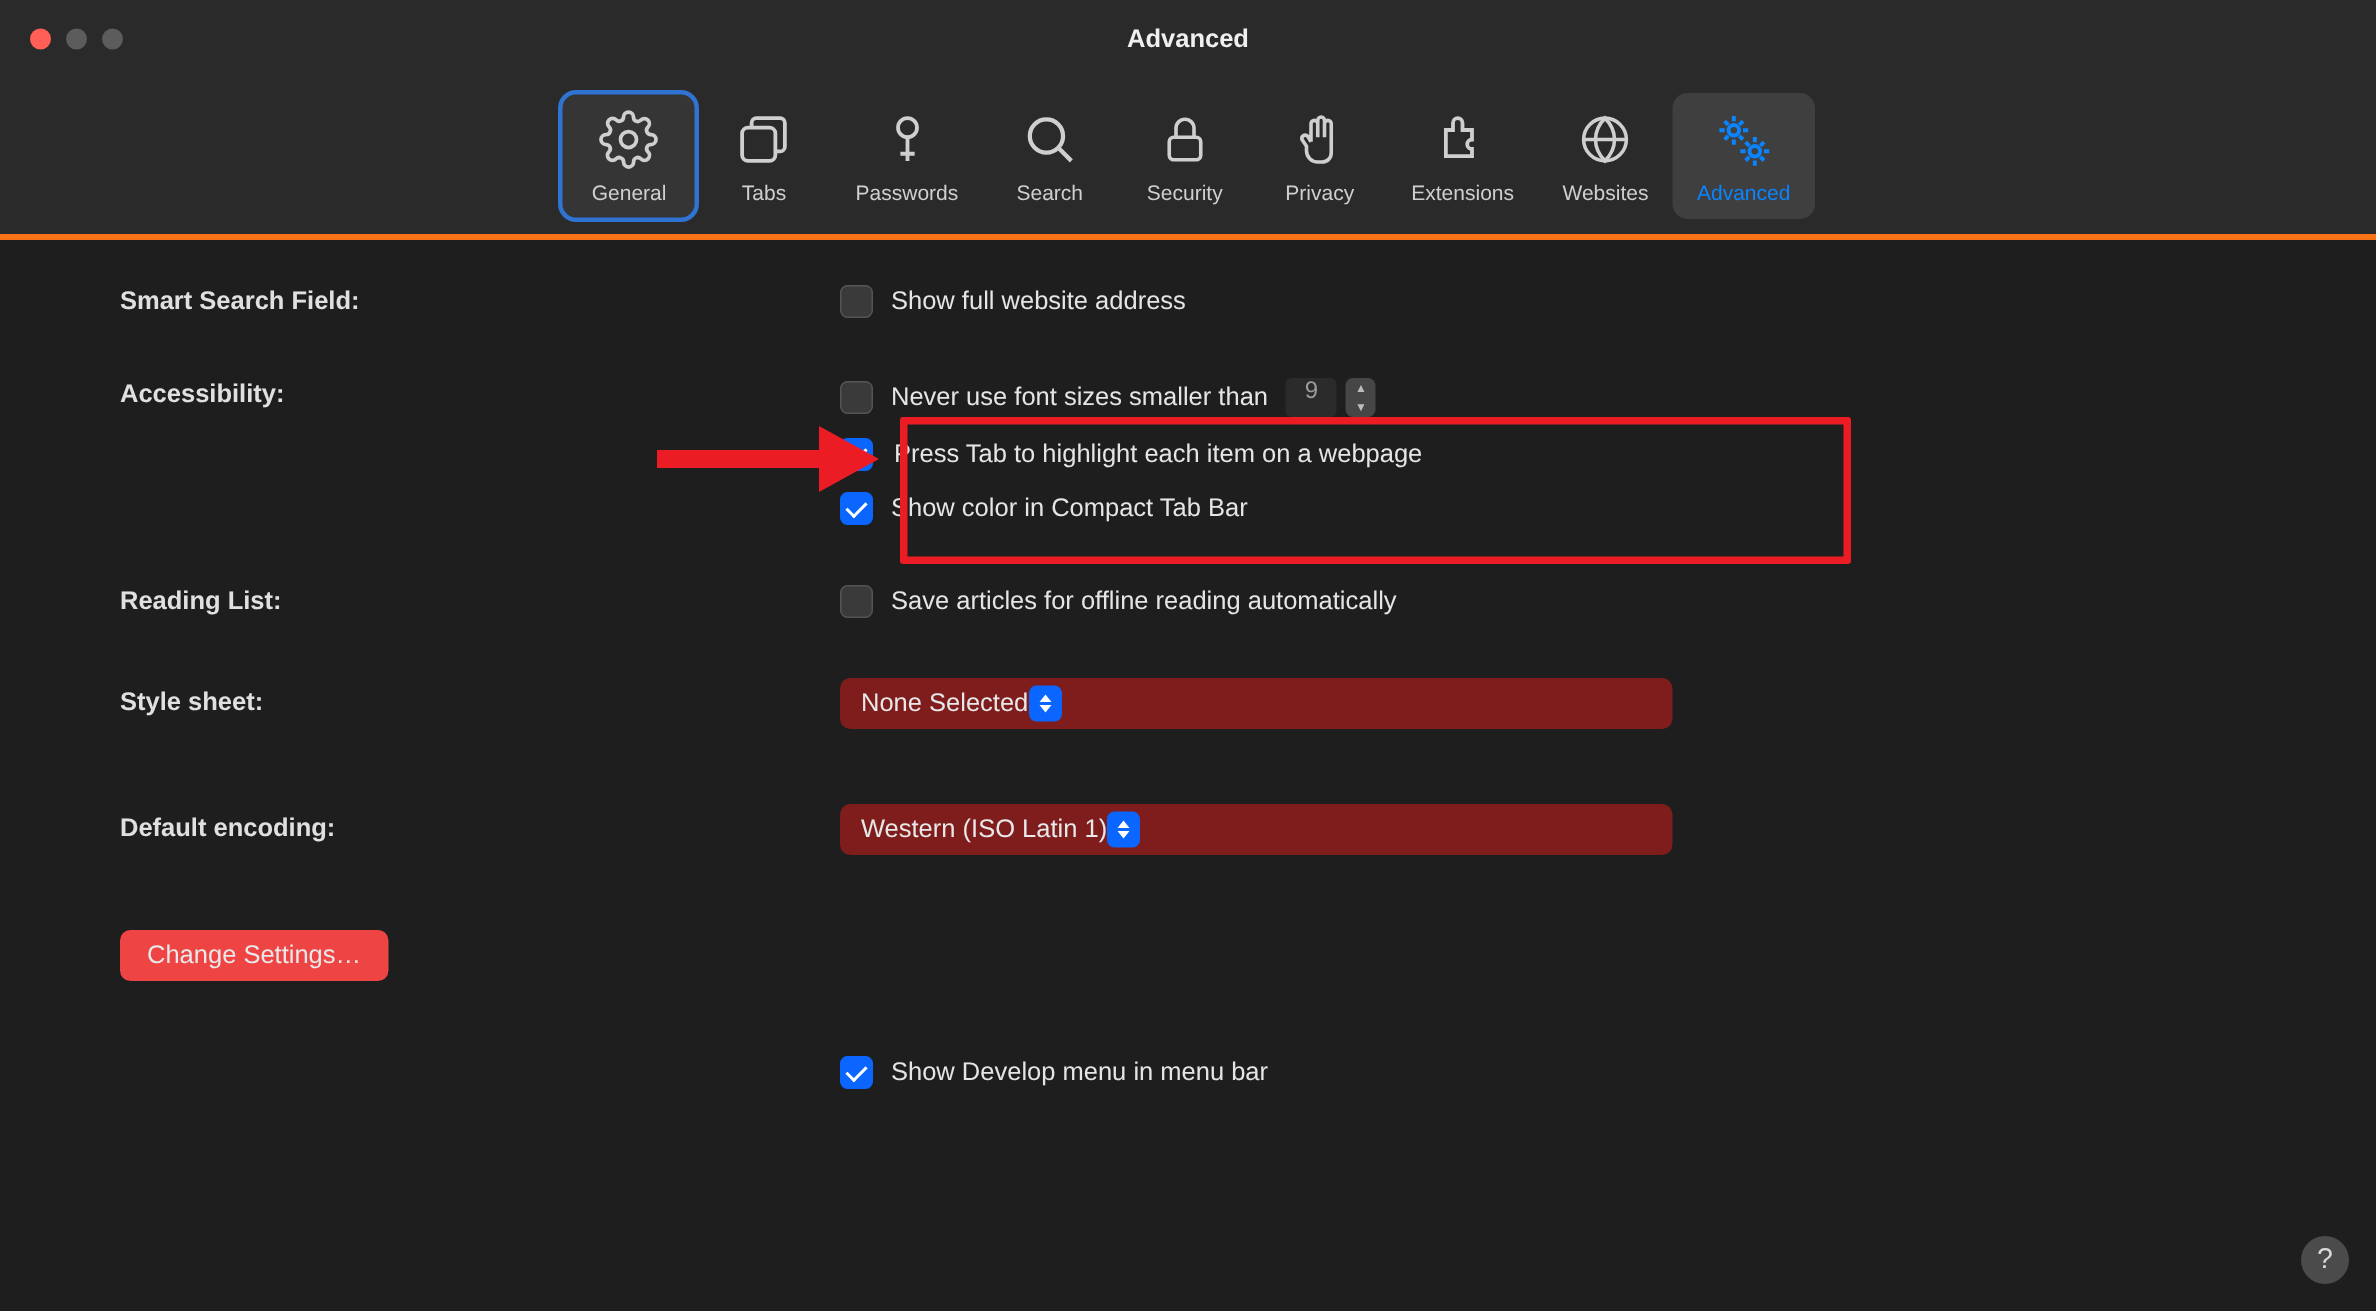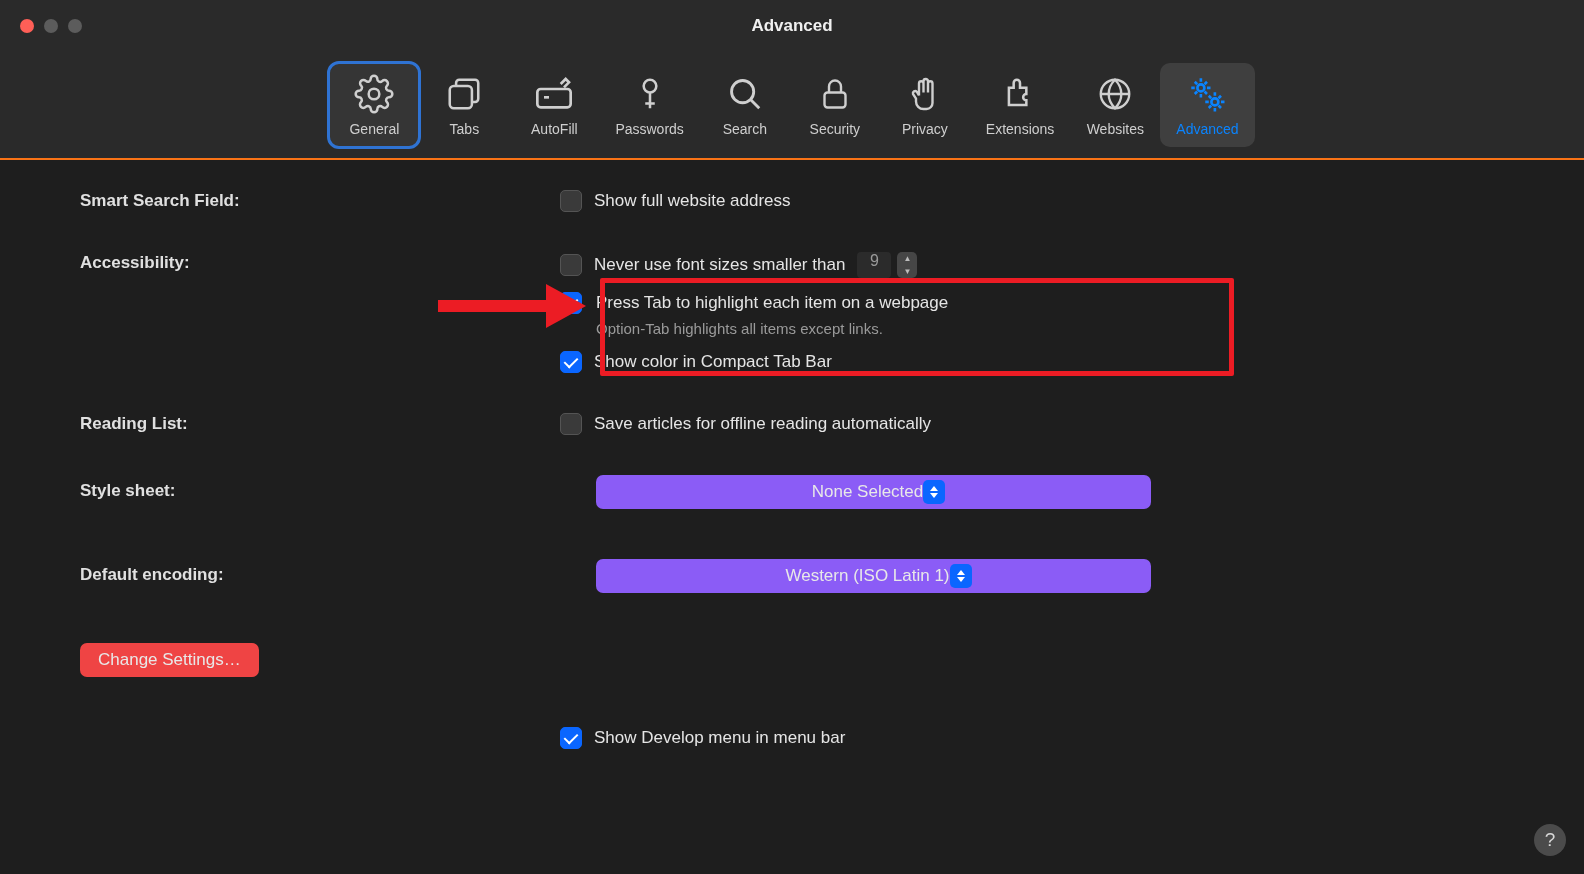--- a/index.html
+++ b/index.html
@@ -45,21 +45,21 @@
     }
 
     
     .toolbar {
       height: 108px;
       background: #2a2a2a;
       display: flex;
       justify-content: center;
       align-items: center;
       gap: 0;
-      border-bottom: 2px solid #f97316;
+      border-bottom: 4px solid #f97316;
     }
     .toolbar-item {
       display: flex;
       flex-direction: column;
       align-items: center;
       justify-content: center;
       gap: 6px;
       padding: 10px 16px;
       border-radius: 10px;
       cursor: pointer;
@@ -182,30 +182,29 @@
       justify-content: space-around;
       color: #bdbdbd;
       font-size: 8px;
       cursor: pointer;
     }
 
     
     .dropdown {
       width: 555px;
       height: 34px;
-      background: #8b5cf6;
+      background: #7f1d1d;
       border-radius: 7px;
       display: flex;
       align-items: center;
-      justify-content: center;
+      justify-content: flex-start;
       padding: 0 4px 0 14px;
       font-size: 17px;
       color: #e8e8e8;
       cursor: pointer;
-      margin-left: 36px;
     }
     .dd-arrows {
       width: 22px;
       height: 24px;
       background: #0a66ff;
       border-radius: 5px;
       display: flex;
       flex-direction: column;
       align-items: center;
       justify-content: center;
@@ -314,30 +313,20 @@
   <div class="toolbar-item">
     <div class="toolbar-icon">
       <svg viewBox="0 0 24 24" width="38" height="38" fill="none" stroke="currentColor" stroke-width="1.6">
           <rect x="3" y="7" width="14" height="14" rx="2.5"></rect>
           <path d="M7 7V5a2 2 0 0 1 2-2h10a2 2 0 0 1 2 2v10a2 2 0 0 1-2 2h-2"></path>
         </svg>
     </div>
     <span class="toolbar-label">Tabs</span>
   </div>
 
-  <div class="toolbar-item">
-    <div class="toolbar-icon">
-      <svg viewBox="0 0 24 24" width="40" height="40" fill="none" stroke="currentColor" stroke-width="1.6">
-          <rect x="2" y="9" width="20" height="11" rx="2"></rect>
-          <path d="M16 6l3-3 2 2-3 3"></path>
-          <path d="M6 14h3"></path>
-        </svg>
-    </div>
-    <span class="toolbar-label">AutoFill</span>
-  </div>
 
   <div class="toolbar-item">
     <div class="toolbar-icon">
       <svg viewBox="0 0 24 24" width="38" height="38" fill="none" stroke="currentColor" stroke-width="1.6">
           <circle cx="12" cy="7" r="4"></circle>
           <path d="M12 11v10M9 18h6"></path>
         </svg>
     </div>
     <span class="toolbar-label">Passwords</span>
   </div>
@@ -427,21 +416,20 @@
           <div class="stepper">
               <span>▲</span>
               <span>▼</span>
             </div>
         </div>
       </div>
       <div class="control-line" style="margin-top:6px;gap:14px;">
         <div class="checkbox checked"></div>
         <span>Press Tab to highlight each item on a webpage</span>
       </div>
-      <div class="sub-hint">Option-Tab highlights all items except links.</div>
       <div class="control-line" style="margin-top:6px;">
         <div class="checkbox checked"></div>
         <span>Show color in Compact Tab Bar</span>
       </div>
     </div>
   </div>
 
   <div class="row row-group">
     <div class="label-col">Reading List:</div>
     <div class="control-col">

